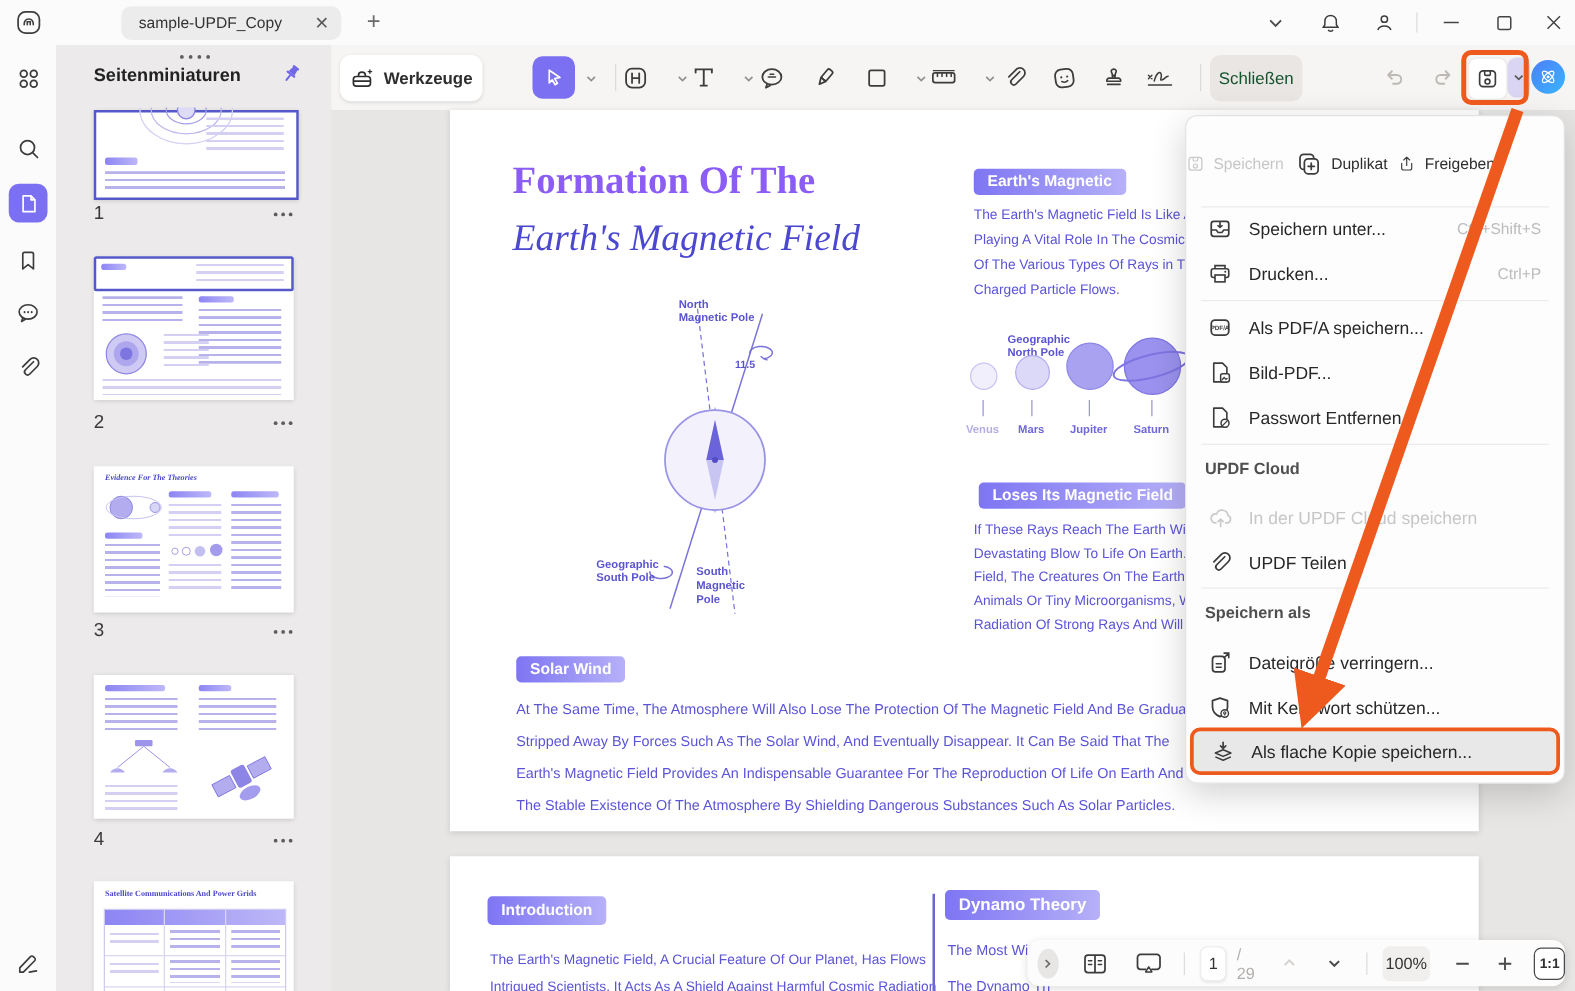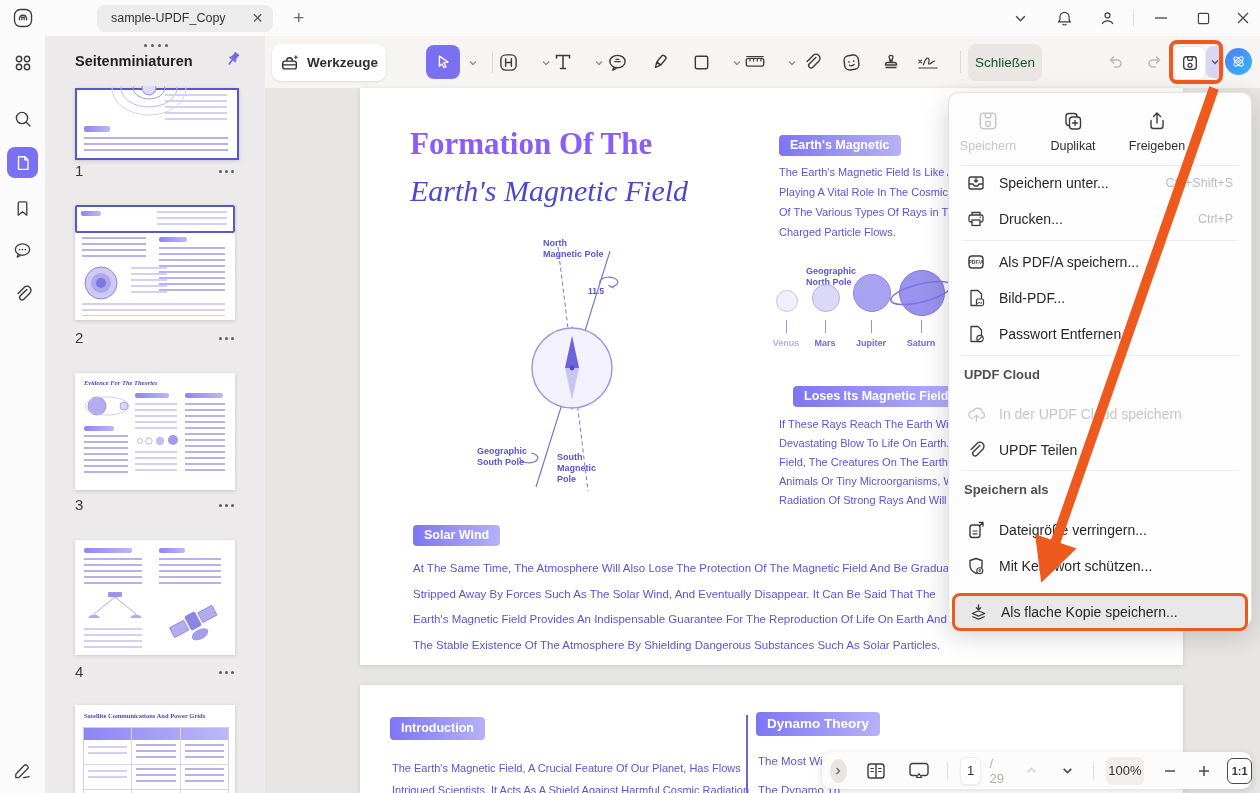--- a/index.html
+++ b/index.html
@@ -41,30 +41,30 @@
   .page{position:absolute;left:95px;width:823px;background:#fff;box-shadow:0 1px 5px rgba(0,0,0,.13);}
   .badge{position:absolute;color:#fff;font-weight:bold;font-size:12.5px;line-height:21px;padding:0 11px;border-radius:4px;background:linear-gradient(90deg,#7e75f3,#b6b1f8);white-space:nowrap;}
   .dline{font-size:11px;color:#5b54d6;white-space:nowrap;}
   .dlabel{position:absolute;font-size:9px;font-weight:bold;color:#5a54cf;line-height:11px;white-space:pre-line;}
   .planet{position:absolute;border-radius:50%;}
   .ptick{position:absolute;width:1px;height:13px;background:#9a94e0;}
   .plabel{position:absolute;font-size:9px;font-weight:bold;color:#6f68d8;transform:translateX(-50%);}
   
   #menu{left:948px;top:92px;width:302px;height:533px;background:#fdfdfd;border:1px solid #e3e3e3;border-radius:10px;
         box-shadow:0 8px 28px rgba(0,0,0,.18);z-index:50;}
-  .qbtn{position:absolute;top:10px;width:78px;height:56px;display:flex;flex-direction:column;align-items:center;justify-content:center;gap:7px;border-radius:8px;}
+  .qbtn{position:absolute;top:10px;width:78px;height:56px;display:flex;flex-direction:row;align-items:center;justify-content:center;gap:7px;border-radius:8px;}
   .qlabel{font-size:12.5px;color:#2e2e2e;}
   .mrow{position:absolute;left:6px;right:6px;height:32px;display:flex;align-items:center;border-radius:6px;}
   .mi{width:22px;height:22px;margin-left:10px;display:flex;align-items:center;justify-content:center;flex:none;}
   .mlabel{margin-left:12px;font-size:14px;color:#272727;white-space:nowrap;}
   .mshort{margin-left:auto;margin-right:12px;font-size:12.5px;color:#bcbcbc;}
   .msec{position:absolute;left:15px;font-size:13px;font-weight:bold;color:#4f4f4f;}
   .mdiv{position:absolute;left:12px;right:12px;height:1px;background:#ececec;}
   .disabled .mlabel,.disabled .qlabel{color:#c6c6c6;}
-  #hl-item{position:absolute;left:3px;top:500px;width:296px;height:38px;background:#e9e8e8;border:3px solid #ee5a1d;border-radius:8px;box-sizing:border-box;z-index:51;display:flex;align-items:center;}
+  #hl-item{position:absolute;left:3px;top:489px;width:296px;height:38px;background:#e9e8e8;border:3px solid #ee5a1d;border-radius:8px;box-sizing:border-box;z-index:51;display:flex;align-items:center;}
   
   #orange-box{left:1169px;top:40px;width:54px;height:44px;border:4px solid #ee5a1d;border-radius:8px;box-sizing:border-box;z-index:70;pointer-events:none;}
   #arrow{left:0;top:0;z-index:70;pointer-events:none;}
   
   #bottombar{left:822px;top:752px;width:430px;height:37px;background:#fcfcfc;border-radius:10px;box-shadow:0 2px 8px rgba(0,0,0,.14);z-index:45;display:flex;align-items:center;}
   .bb-sep{width:1px;height:18px;background:#ddd;}
   .bb-box{background:#fff;border:1px solid #eee;border-radius:6px;height:26px;display:flex;align-items:center;justify-content:center;font-size:13px;color:#333;}
 </style>
 </head>
 <body>
@@ -514,21 +514,21 @@
       <span class="ptick" style="left:426px;top:232px"></span>
       <span class="ptick" style="left:465px;top:232px"></span>
       <span class="ptick" style="left:511px;top:232px"></span>
       <span class="ptick" style="left:561px;top:232px"></span>
       <span class="plabel" style="left:426px;top:250px;color:#b4aee2">Venus</span>
       <span class="plabel" style="left:465px;top:250px">Mars</span>
       <span class="plabel" style="left:511px;top:250px">Jupiter</span>
       <span class="plabel" style="left:561px;top:250px">Saturn</span>
     </div>
 
-    <div class="badge" style="left:433px;top:298px">Loses Its Magnetic Field</div>
+    <div class="badge" style="left:423px;top:298px">Loses Its Magnetic Field</div>
     <div class="abs" style="left:419px;top:327px;line-height:19px">
       <div class="dline">If These Rays Reach The Earth Withou</div>
       <div class="dline">Devastating Blow To Life On Earth. On</div>
       <div class="dline">Field, The Creatures On The Earth's S</div>
       <div class="dline">Animals Or Tiny Microorganisms, Will F</div>
       <div class="dline">Radiation Of Strong Rays And Will Qui</div>
     </div>
 
     <div class="badge" style="left:53px;top:437px">Solar Wind</div>
     <div class="abs" style="left:53px;top:468px;line-height:25.5px">

